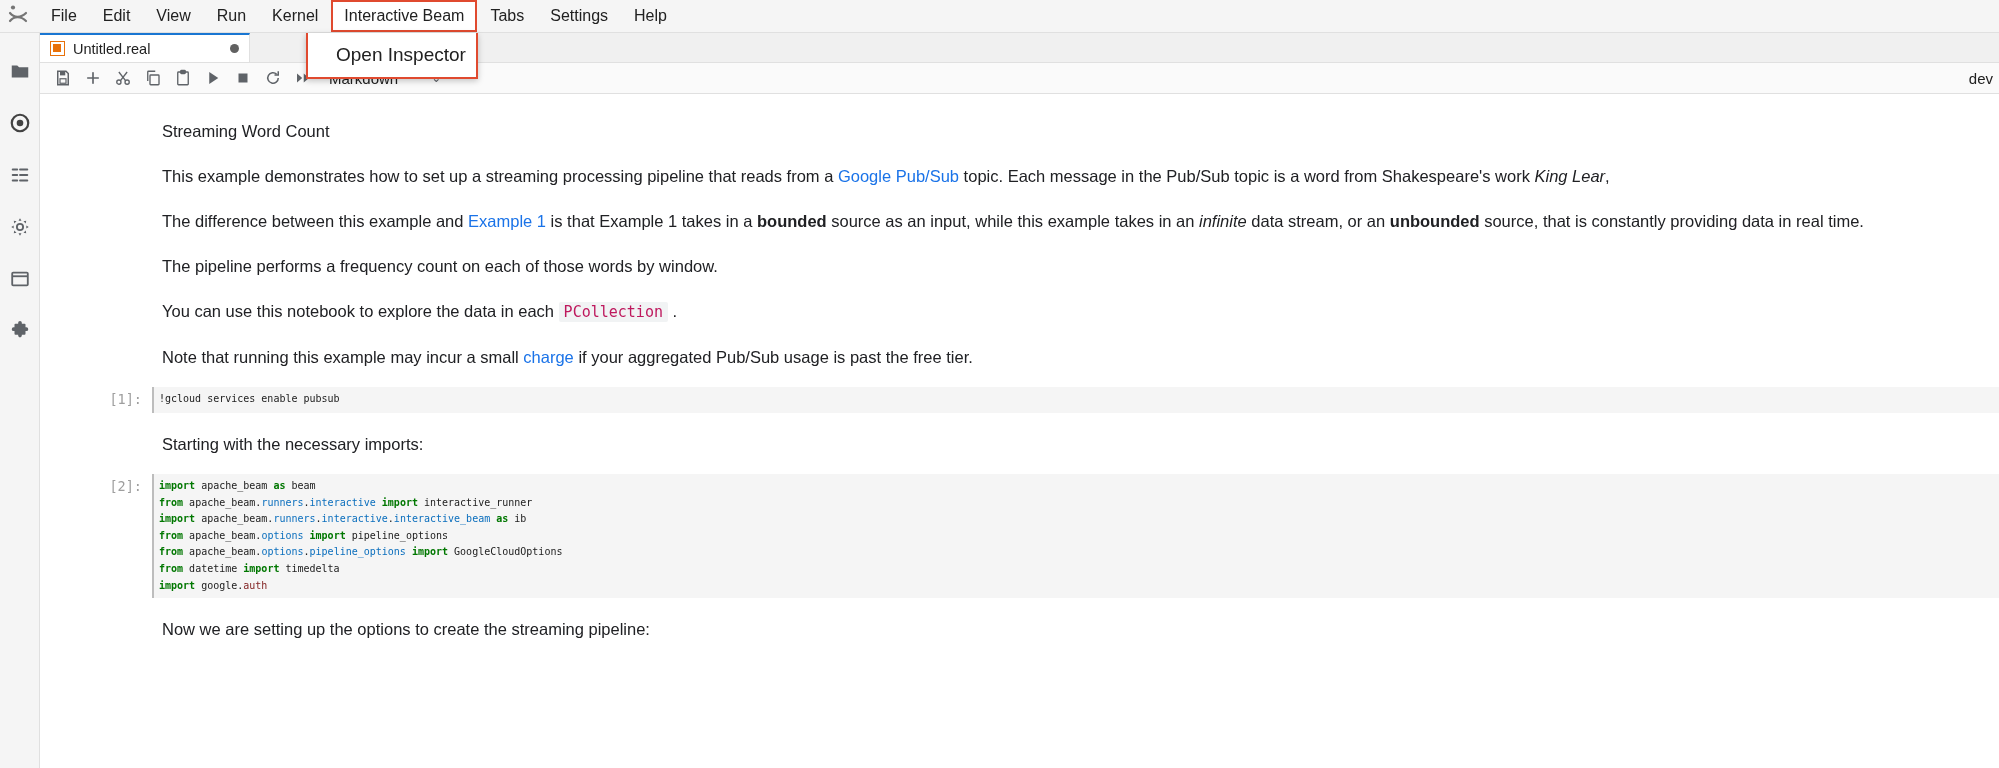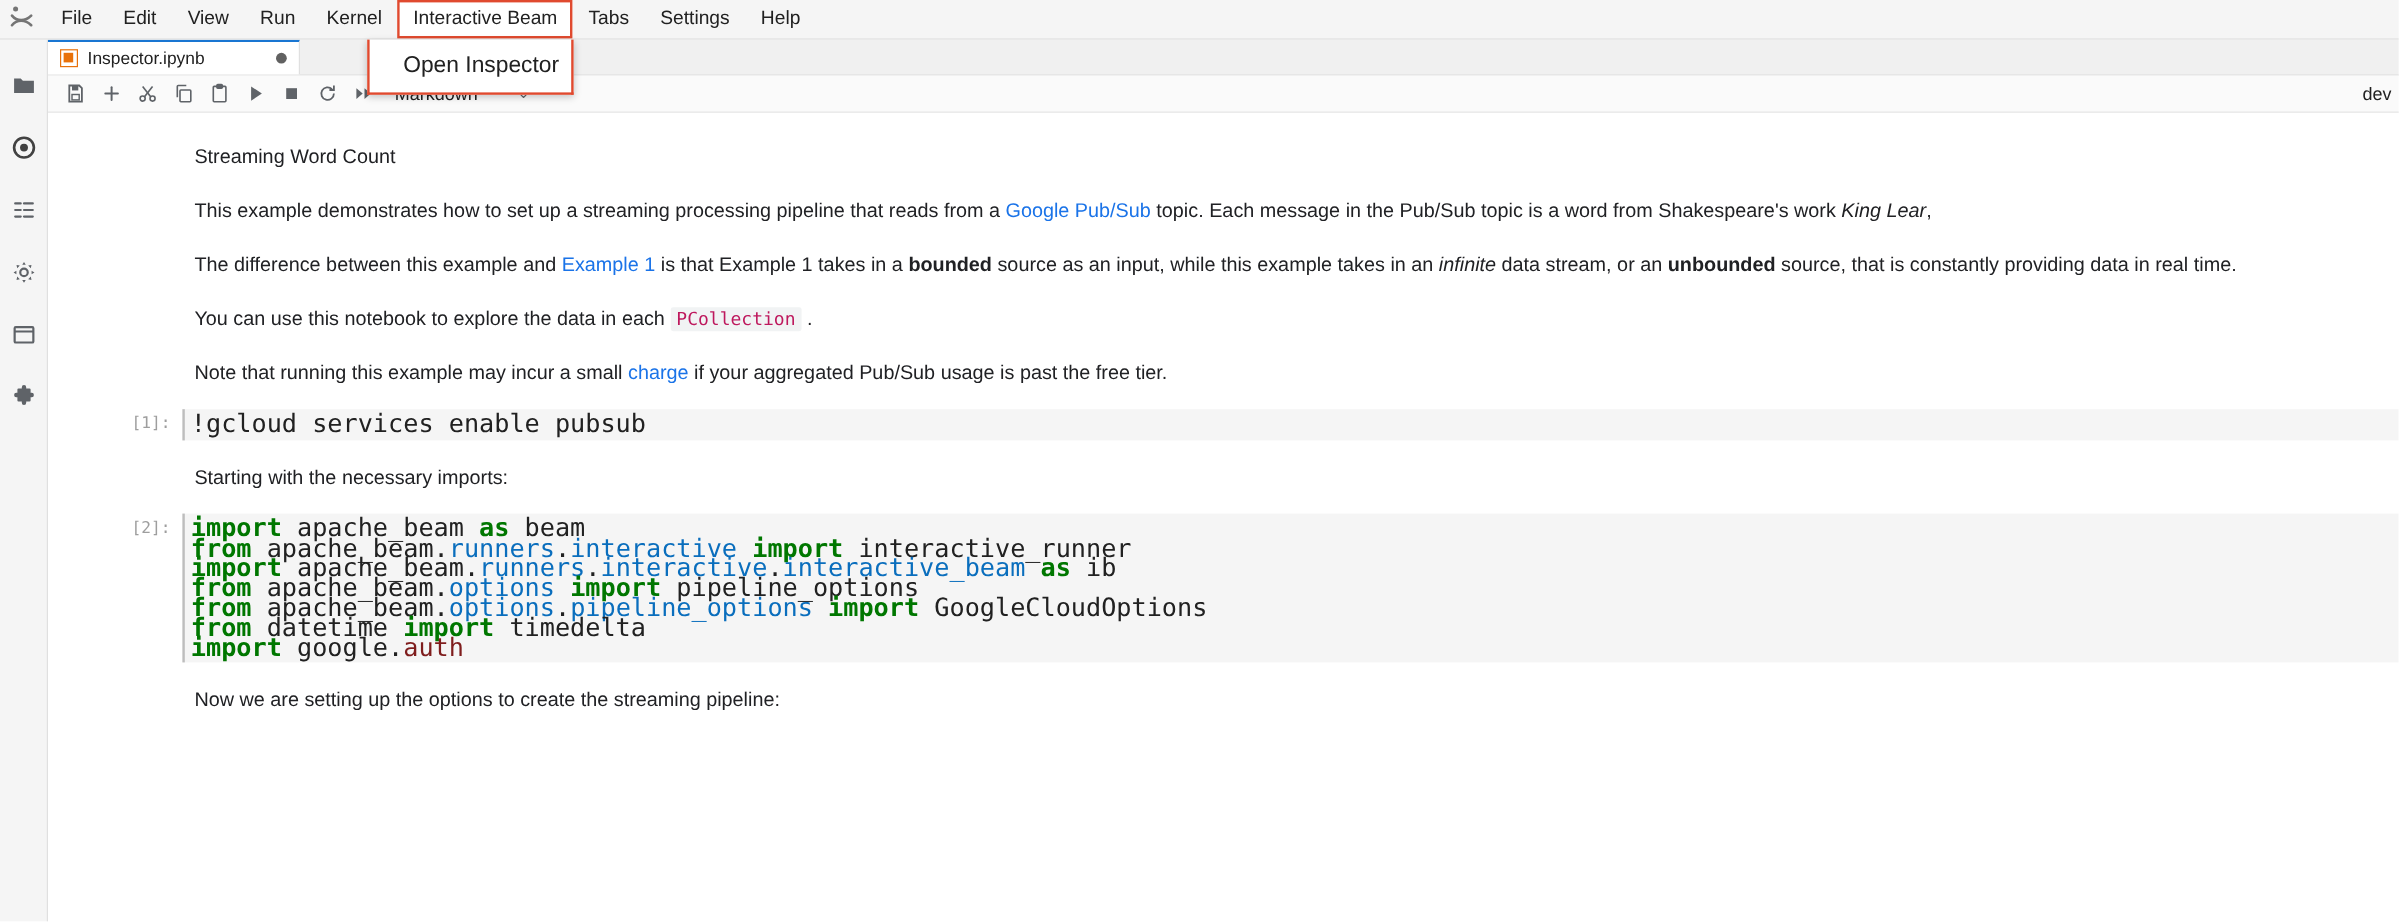--- a/index.html
+++ b/index.html
@@ -179,21 +179,21 @@
   }
   .input-area {
     flex: 1;
     background: #f5f5f5;
     border-left: 2px solid #bdbdbd;
     padding: 4px 0 4px 5px;
     min-height: 26px;
   }
   .code {
     font-family: "DejaVu Sans Mono", monospace;
-    font-size: 21px;
+    font-size: 10px;
     line-height: 16.6px;
     color: #212121;
     white-space: pre;
     margin: 0;
   }
   .k { color: #007700; font-weight: bold; }   
   .mod { color: #0a6ebd; }                     
   .attr { color: #7f1d1d; }
   .codecell { margin: 8px 0 8px 0; }
   .sp-top { padding-top: 14px; }
@@ -261,21 +261,21 @@
   <div class="act-icon">
     <svg width="22" height="22" viewBox="0 0 24 24" fill="#5f6368">
       <path d="M10 3a2 2 0 014 0v1h3a1 1 0 011 1v3h1a2 2 0 010 4h-1v3a1 1 0 01-1 1h-3v1a2 2 0 01-4 0v-1H7a1 1 0 01-1-1v-3H5a2 2 0 010-4h1V5a1 1 0 011-1h3z"></path>
     </svg>
   </div>
 </div>
 
 <div class="tabbar">
   <div class="tab">
     <span class="tab-icon"></span>
-    <span class="tab-label">Inspector.ipynb</span>
+    <span class="tab-label">Untitled.real</span>
     <span class="tab-dot"></span>
   </div>
 </div>
 
 <div class="toolbar">
   <div class="tb-btn">
     <svg width="18" height="18" viewBox="0 0 24 24" fill="#5f6368">
       <path d="M5 3h11l3 3v15H5z" fill="none" stroke="#5f6368" stroke-width="2"></path>
       <rect x="8" y="3.5" width="7" height="5" fill="#5f6368"></rect>
       <rect x="8" y="13" width="8" height="6" fill="none" stroke="#5f6368" stroke-width="1.6"></rect>
@@ -338,20 +338,21 @@
 
 <div class="notebook">
 
   <div class="md-block sp-top">
     <p class="md-p">Streaming Word Count</p>
 
     <p class="md-p">This example demonstrates how to set up a streaming processing pipeline that reads from a <a href="#">Google Pub/Sub</a> topic. Each message in the Pub/Sub topic is a word from Shakespeare's work <i>King Lear</i>,</p>
 
     <p class="md-p">The difference between this example and <a href="#">Example 1</a> is that Example 1 takes in a <b>bounded</b> source as an input, while this example takes in an <i>infinite</i> data stream, or an <b>unbounded</b> source, that is constantly providing data in real time.</p>
 
+    <p class="md-p">The pipeline performs a frequency count on each of those words by window.</p>
 
     <p class="md-p">You can use this notebook to explore the data in each <span class="code-inline">PCollection</span> .</p>
 
     <p class="md-p">Note that running this example may incur a small <a href="#">charge</a> if your aggregated Pub/Sub usage is past the free tier.</p>
 
   </div>
 
   <div class="cell codecell">
     <div class="prompt">[1]:</div>
     <div class="input-area">

